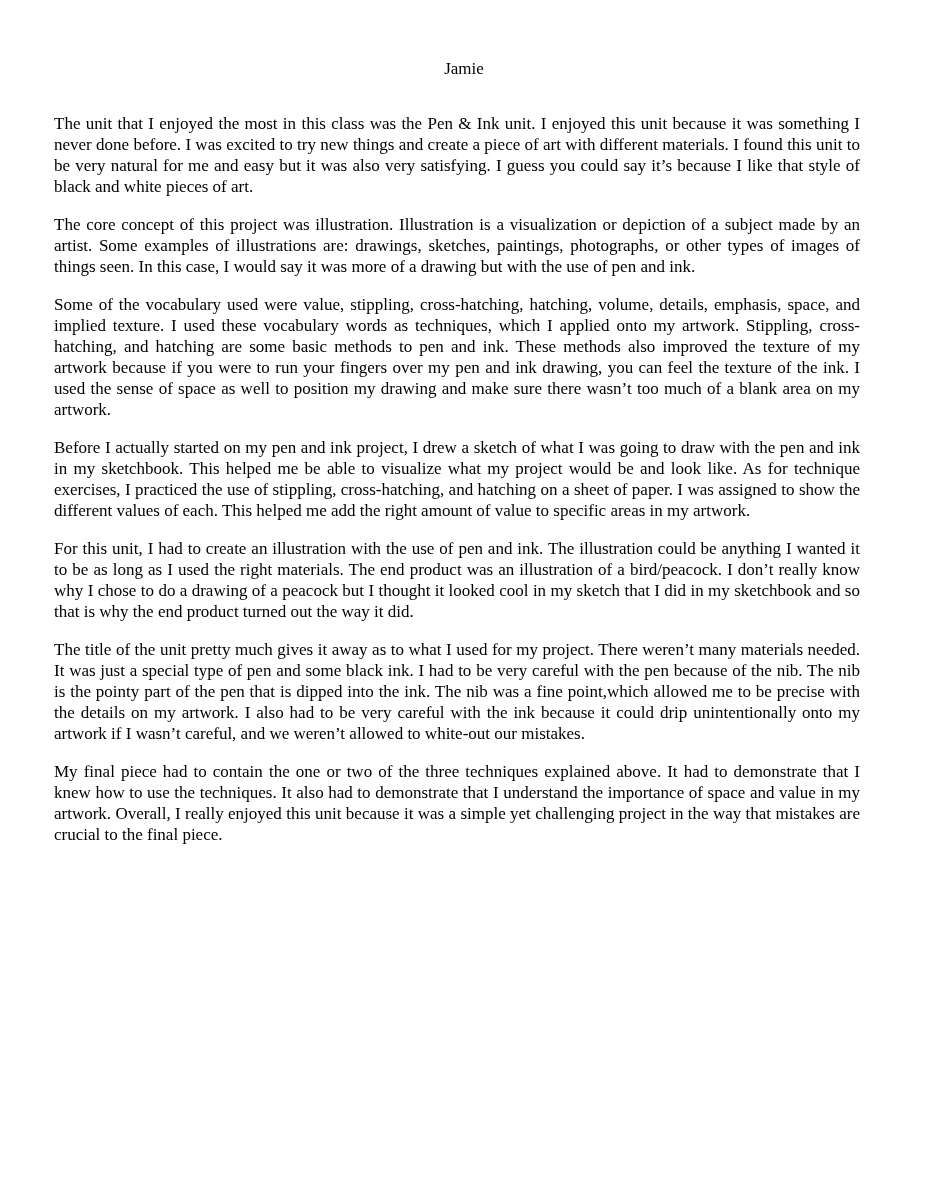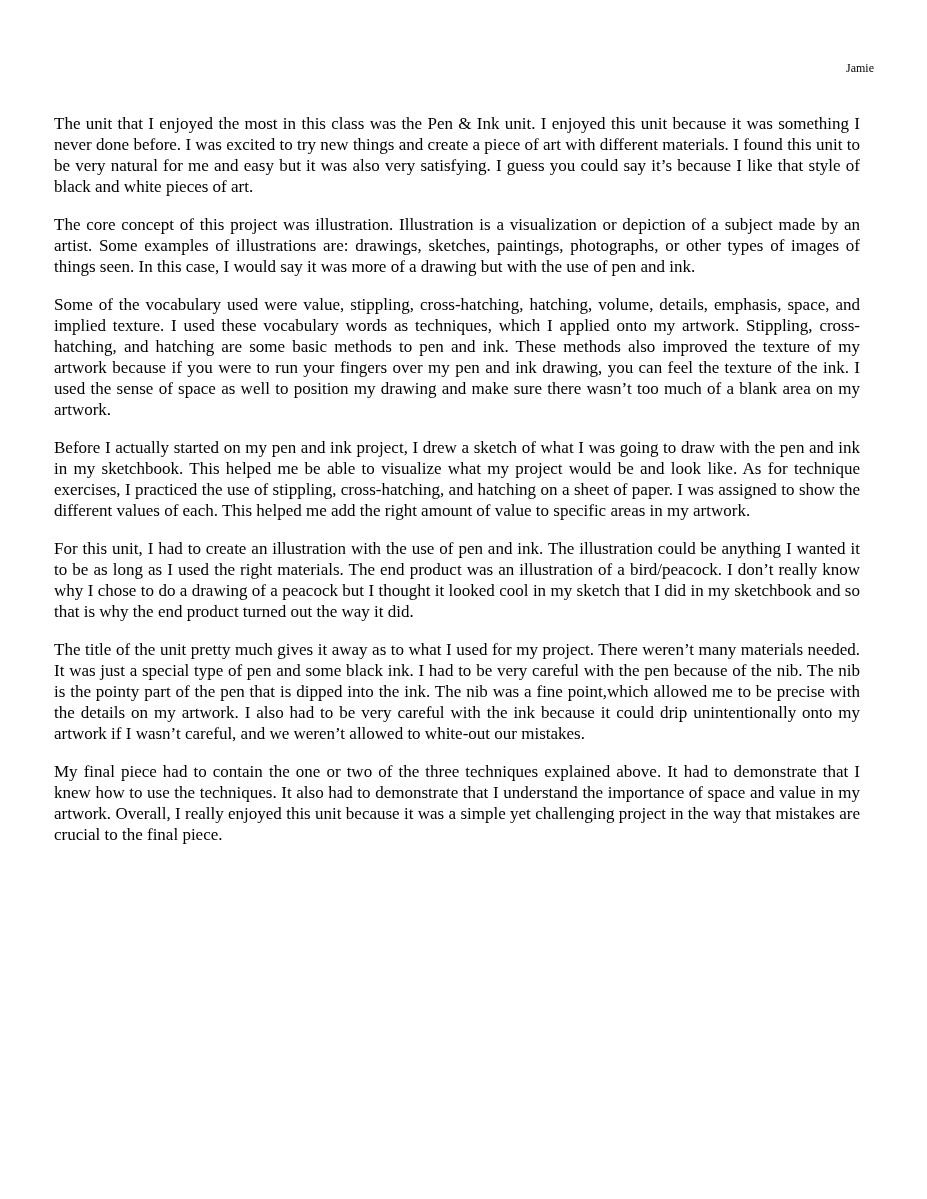--- a/index.html
+++ b/index.html
@@ -15,24 +15,24 @@
     -webkit-font-smoothing: antialiased;
   }
   .page {
     box-sizing: border-box;
     width: 927px;
     height: 1199px;
     padding: 58px 53px 0 54px;
     background: #ffffff;
   }
   .author {
-    font-size: 12px;
+    font-size: 17px;
     line-height: 21px;
     margin: 0 0 34px 0;
-    text-align: right;
+    text-align: center;
   }
   .essay p {
     font-size: 17px;
     line-height: 21px;
     margin: 0 14px 17px 0;
     text-align: justify;
     text-justify: inter-word;
   }
 </style>
 </head>

